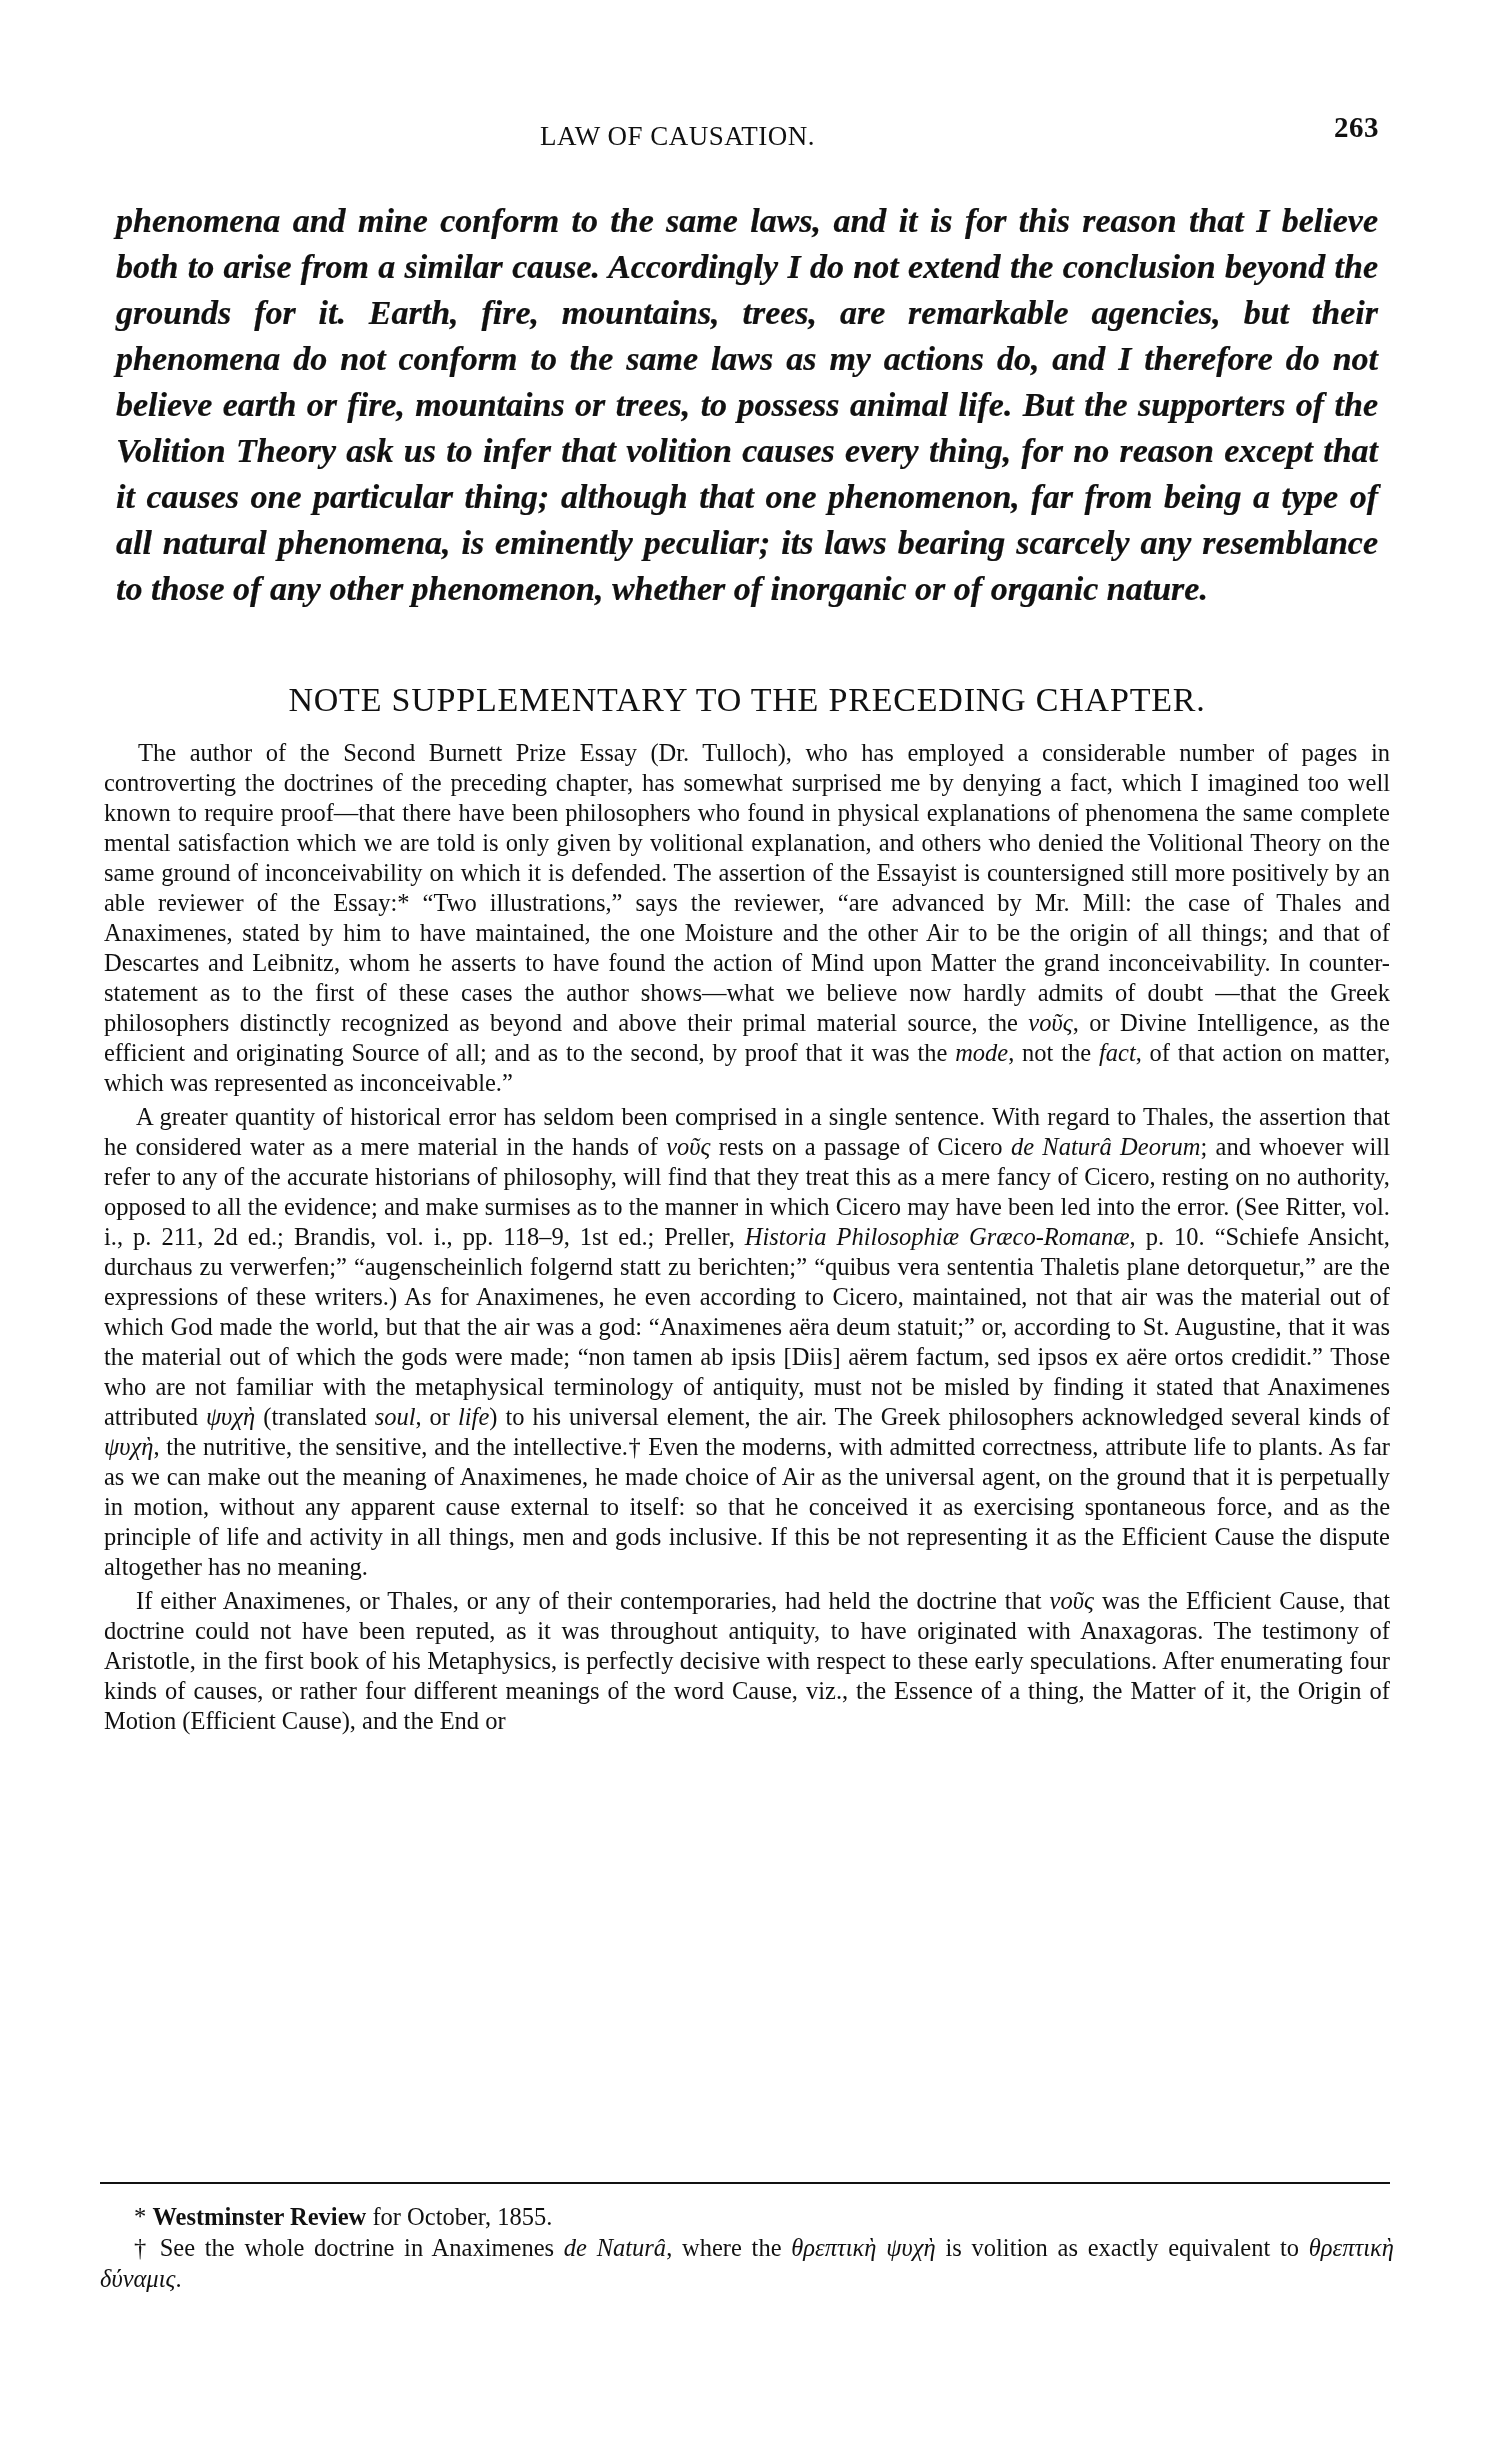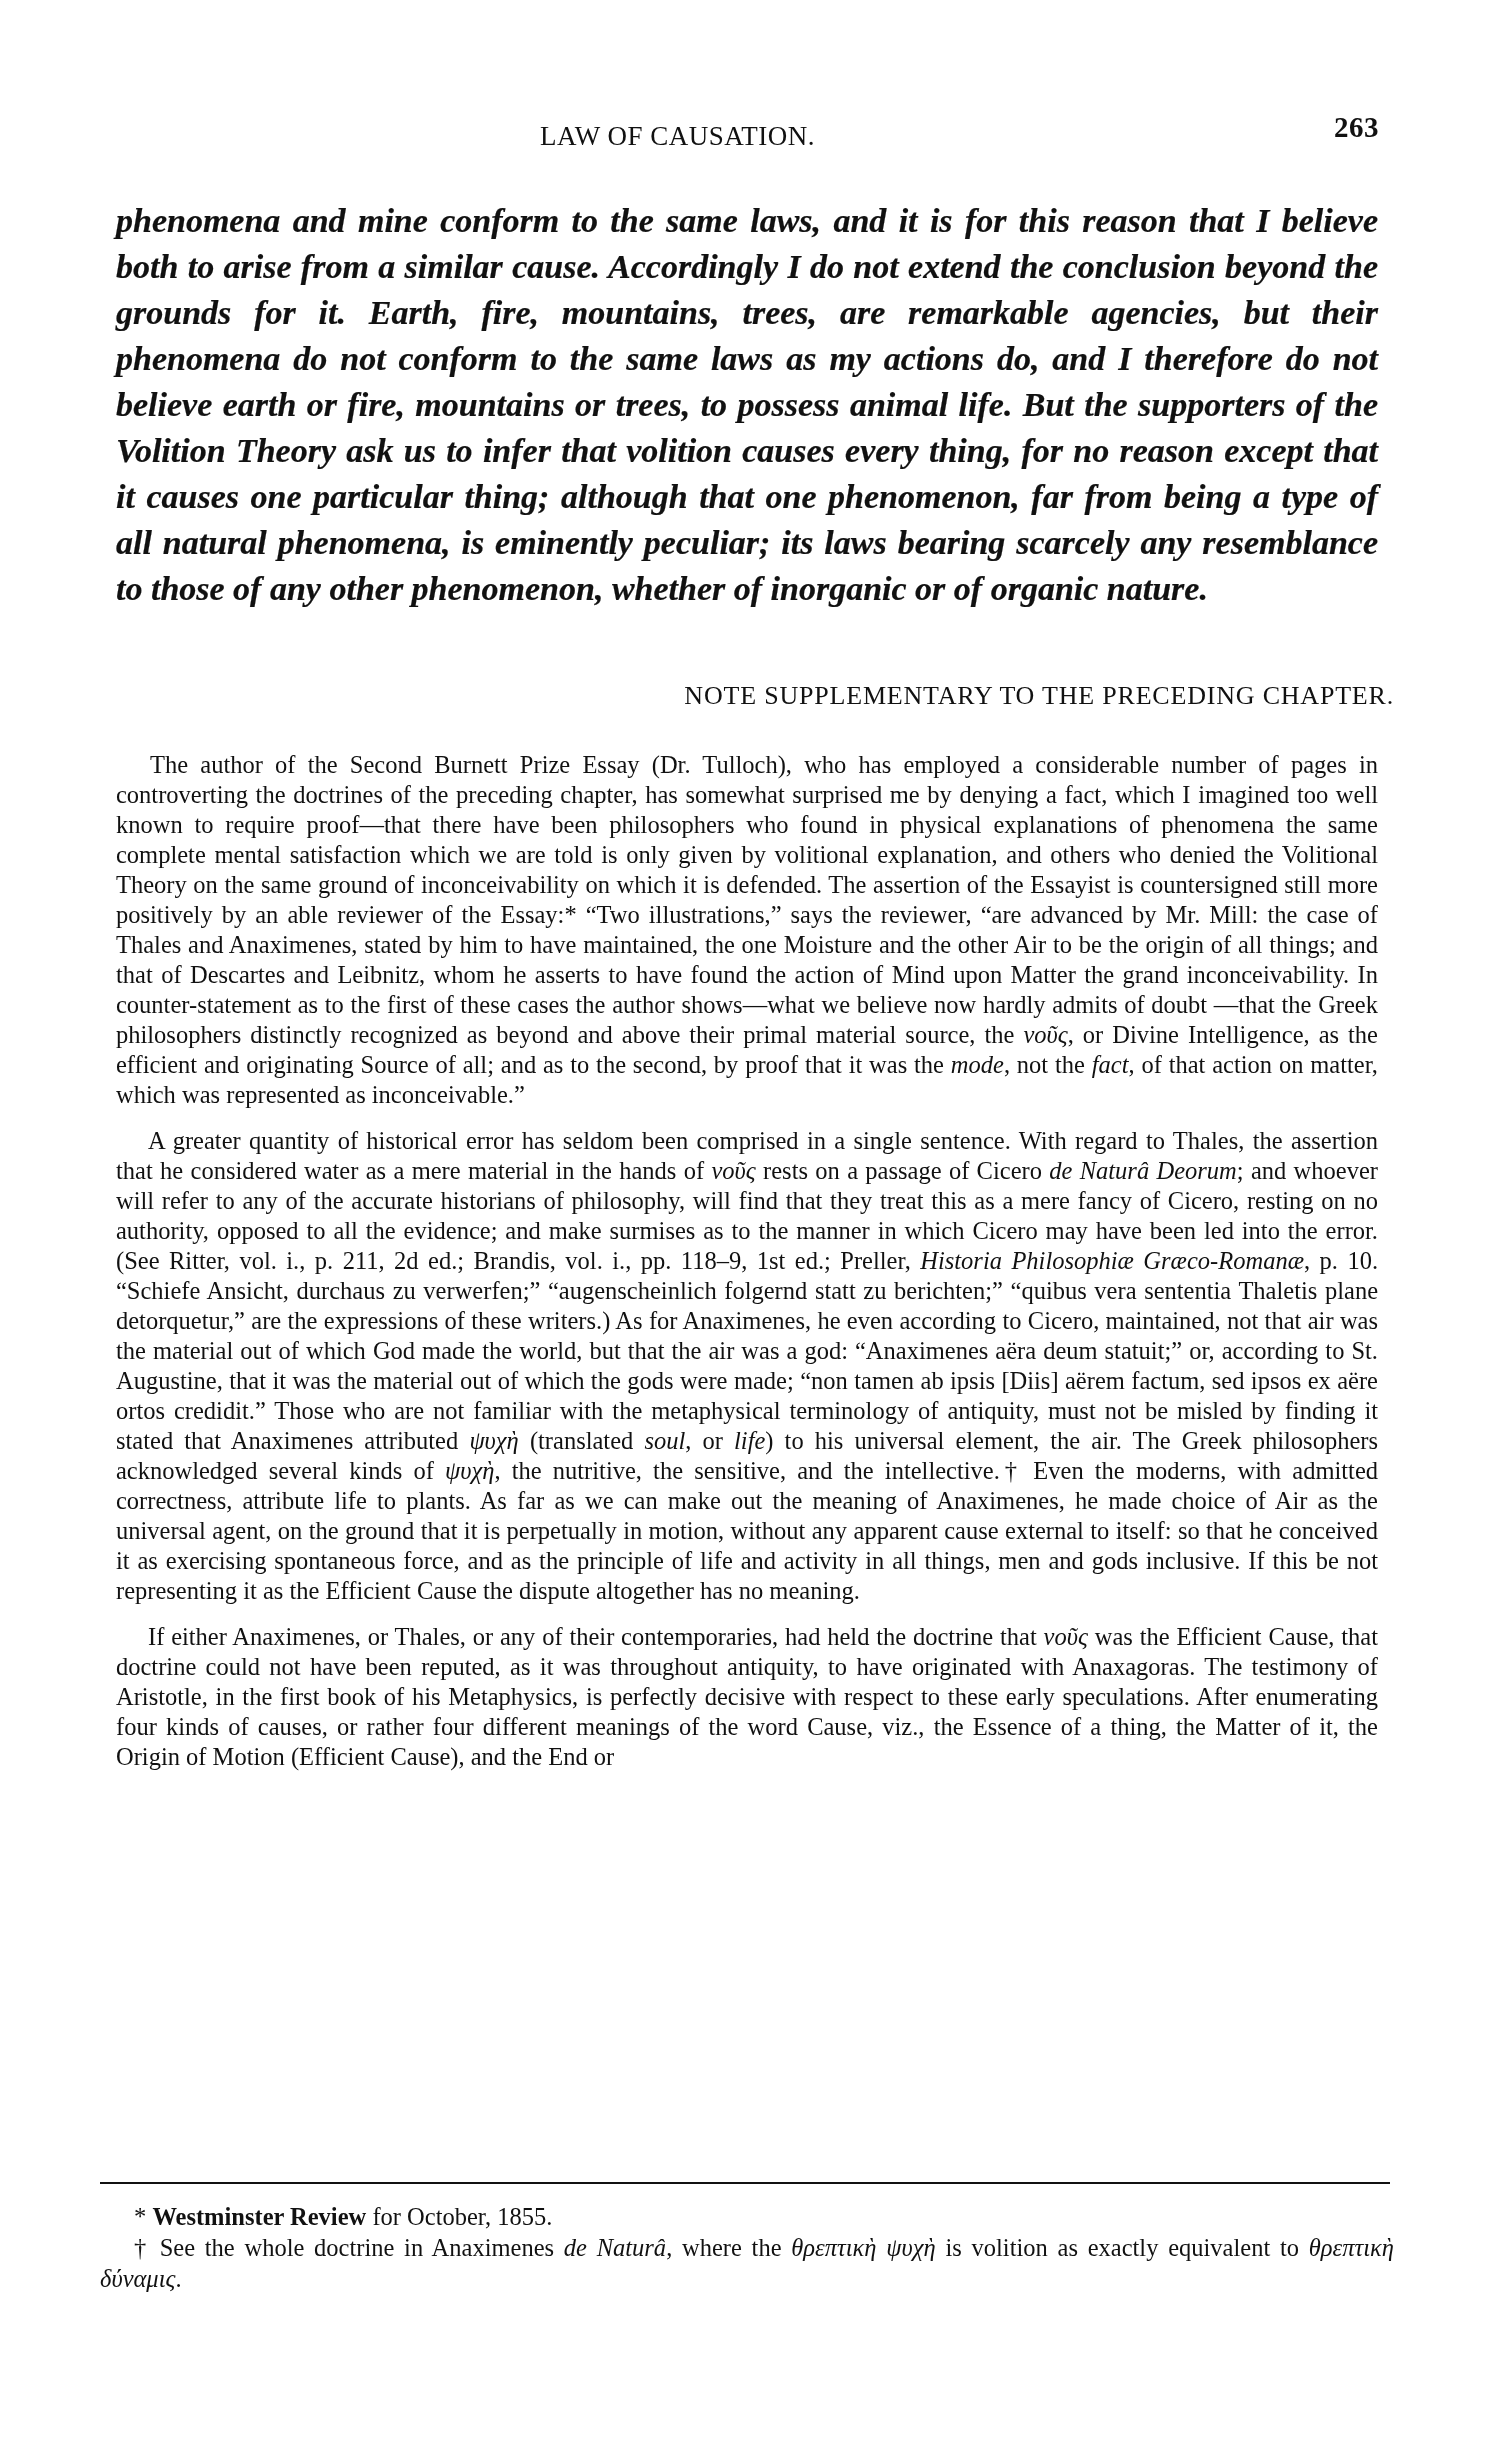--- a/index.html
+++ b/index.html
@@ -15,28 +15,28 @@
     }
     .running-head .title { position: absolute; left: 440px; top: 10px; }
     .running-head .pnum { position: absolute; right: 15px; top: 0; font-size: 29px; font-weight: bold; }
     .main-text {
       position: absolute; top: 182px; left: 0; width: 1294px;
       font-size: 34px; line-height: 46px; text-align: justify; font-weight: bold;
       -webkit-text-stroke: 0.2px #111;
     }
     .main-text p { margin: 16px; text-align-last: left; font-style: italic; }
     .section-heading {
-      position: absolute; top: 681px; left: 0; width: 1294px; text-align: right;
-      font-size: 26px; letter-spacing: 0.8px;
+      position: absolute; top: 681px; left: 0; width: 1294px; text-align: center;
+      font-size: 34px; letter-spacing: 0.8px;
     }
     .note-text {
       position: absolute; top: 734px; left: 0; width: 1294px;
       font-size: 24.5px; line-height: 30px; text-align: justify;
     }
-    .note-text p { margin: 16px; text-indent: 32px; }
+    .note-text p { margin: 4px; text-indent: 32px; }
     .note-text p.first { text-indent: 34px; }
     .rule {
       position: absolute; top: 2182px; left: 0; width: 1290px; height: 0;
       border-top: 2.5px solid #111;
     }
     .footnotes {
       position: absolute; top: 2201px; left: 0; width: 1294px;
       font-size: 24.5px; line-height: 31px; text-align: justify;
     }
     .footnotes p { margin: 0; text-indent: 34px; }

